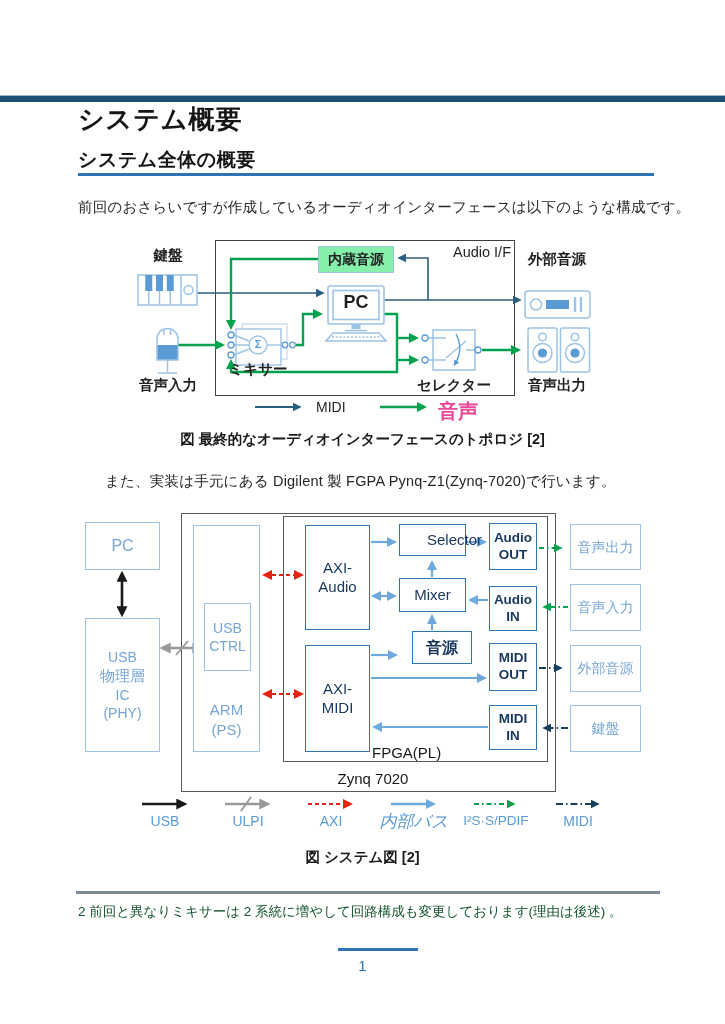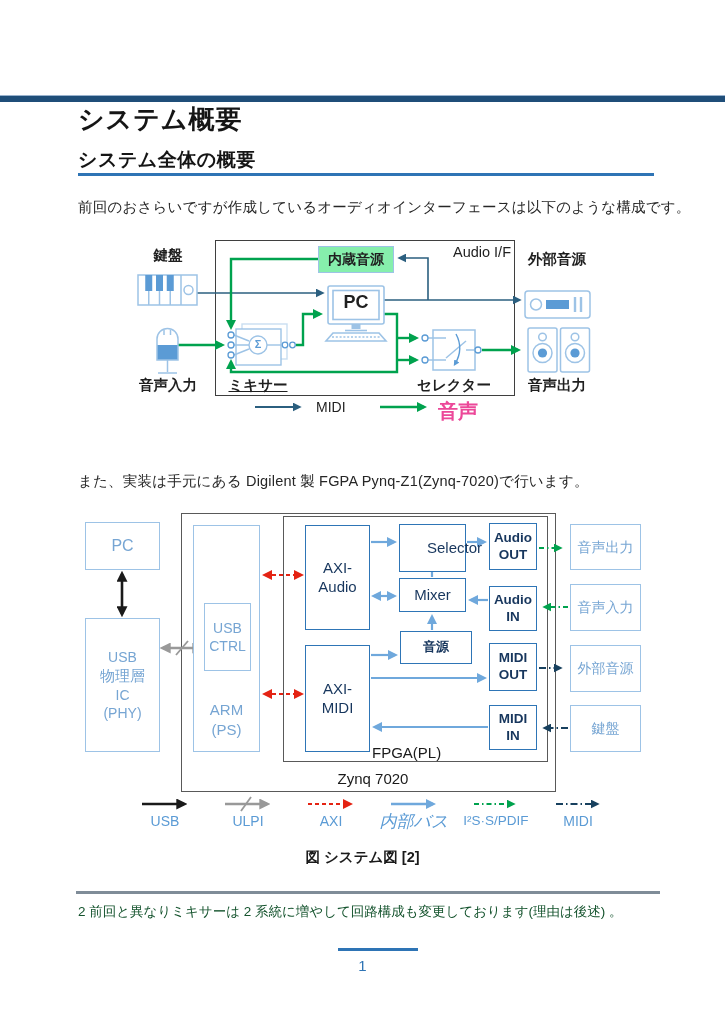--- a/index.html
+++ b/index.html
@@ -168,29 +168,30 @@
       <path d="M380,170 H424" stroke="#00A24E" stroke-width="2.4" fill="none" marker-end="url(#ag)"></path>
     </svg>
 
     <div class="abs f1-label" style="left:138px; top:9px; width:60px;">鍵盤</div>
     <div class="abs f1-box-internal" style="left:318px; top:9px; width:76px; height:27px;">内蔵音源</div>
     <div class="abs f1-label" style="left:437px; top:7px; width:74px; text-align:right; font-weight:500;">Audio I/F</div>
     <div class="abs f1-label" style="left:524px; top:13px; width:66px;">外部音源</div>
     <div class="abs pc-text" style="left:333px; top:55px; width:46px;">PC</div>
     <div class="abs sigma-text" style="left:252px; top:101px; width:12px;">Σ</div>
     <div class="abs f1-label" style="left:136px; top:139px; width:64px;">音声入力</div>
-    <div class="abs f1-label" style="left:226px; top:139px; width:64px;text-decoration:underline;">ミキサー</div>
+    <div class="abs f1-label" style="left:226px; top:123px; width:64px;">ミキサー</div>
     <div class="abs f1-label" style="left:416px; top:139px; width:76px;">セレクター</div>
     <div class="abs f1-label" style="left:524px; top:139px; width:66px;">音声出力</div>
     <div class="abs" style="left:316px; top:162px; font-size:14px; font-weight:500; color:#1f1f1f;">MIDI</div>
     <div class="abs" style="left:438px; top:161px; font-size:20px; font-weight:600; color:#ec4899;">音声</div>
   </div>
 
-
-  <p class="abs body-para" style="top:472px;">また、実装は手元にある Digilent 製 FGPA Pynq-Z1(Zynq-7020)で行います。</p>
+  <div class="abs fig-caption" style="top:430px;">図 最終的なオーディオインターフェースのトポロジ [2]</div>
+
+  <p class="abs body-para" style="top:472px;margin-left:27px;">また、実装は手元にある Digilent 製 FGPA Pynq-Z1(Zynq-7020)で行います。</p>
 
   <div class="abs fig" style="top:505px; height:340px;">
 
     <div class="abs outline-gray" style="left:181px; top:8px; width:375px; height:279px;"></div>
     <div class="abs outline-gray" style="left:283px; top:11px; width:265px; height:246px;"></div>
 
     <svg width="725" height="340" viewBox="0 0 725 340">
       <defs>
         <marker id="mblk" viewBox="0 0 10 10" markerWidth="11" markerHeight="11" refX="7" refY="5" orient="auto-start-reverse" markerUnits="userSpaceOnUse">
             <path d="M0,0 L10,5 L0,10 z" fill="#1A1A1A"></path>
@@ -276,23 +277,23 @@
 
     <div class="abs darkbox" style="left:305px; top:20px; width:65px; height:105px;">
       <span>AXI-</span>
       <span>Audio</span>
     </div>
     <div class="abs darkbox" style="left:305px; top:140px; width:65px; height:107px;">
       <span>AXI-</span>
       <span>MIDI</span>
     </div>
 
-    <div class="abs darkbox" style="left:399px; top:19px; width:67px; height:48px;padding-left:44px;">Selector</div>
+    <div class="abs darkbox" style="left:399px; top:19px; width:67px; height:32px;padding-left:44px;">Selector</div>
     <div class="abs darkbox" style="left:399px; top:73px; width:67px; height:34px;">Mixer</div>
-    <div class="abs darkbox" style="left:400px; top:126px; width:72px; height:33px; font-size:13px; font-weight:700;">音源</div>
+    <div class="abs darkbox" style="left:412px; top:126px; width:60px; height:33px; font-size:16px; font-weight:700;">音源</div>
 
     <div class="abs darkbox small" style="left:489px; top:18px; width:48px; height:47px;">
       <span>Audio</span>
       <span>OUT</span>
     </div>
     <div class="abs darkbox small" style="left:489px; top:81px; width:48px; height:45px;">
       <span>Audio</span>
       <span>IN</span>
     </div>
     <div class="abs darkbox small" style="left:489px; top:138px; width:48px; height:48px;">

